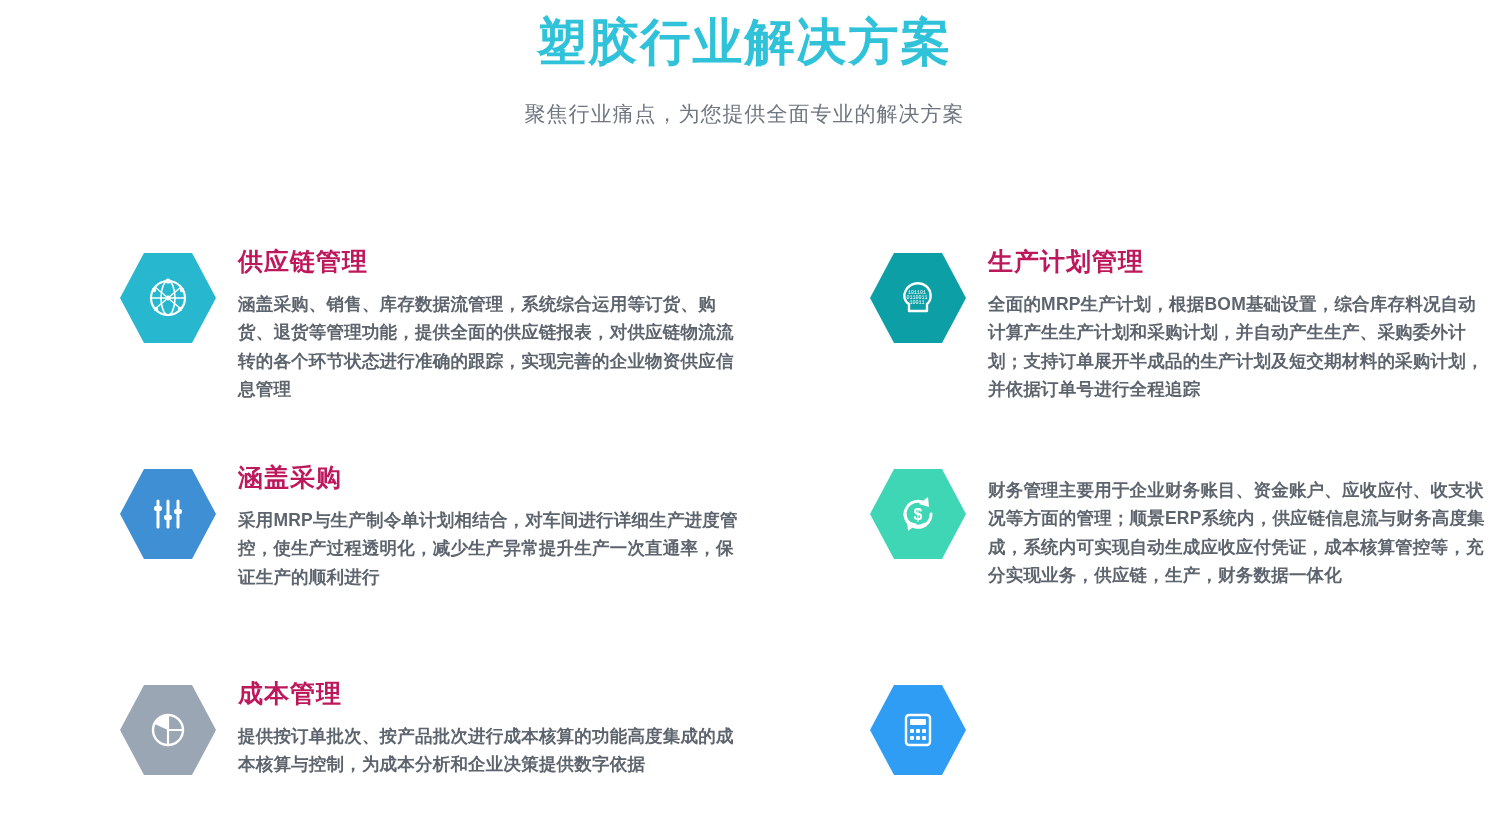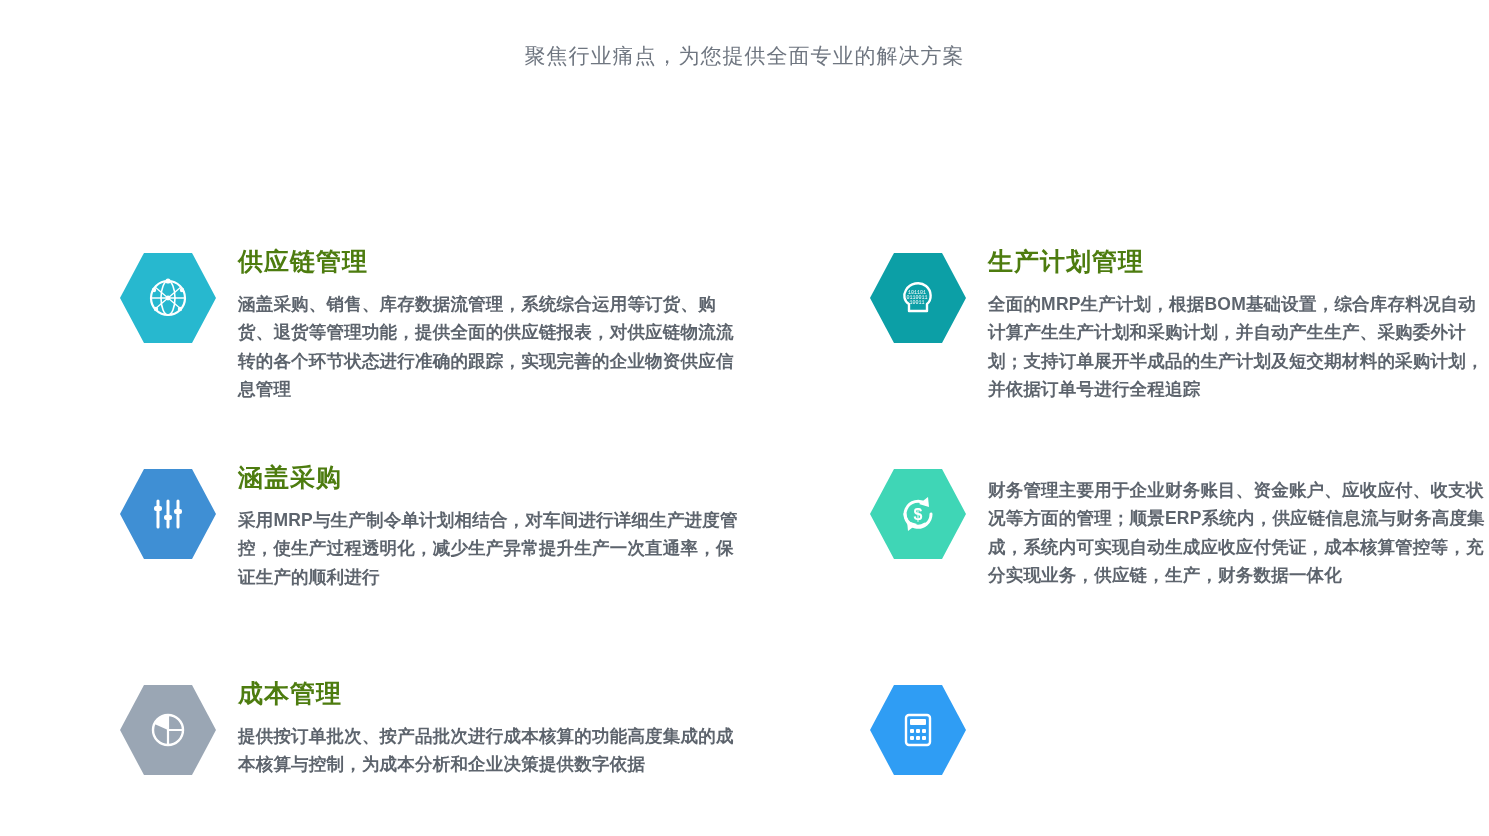--- a/index.html
+++ b/index.html
@@ -76,40 +76,41 @@
 
   
   .txt {
     flex: 1 1 auto;
     padding-left: 22px;
     padding-top: 18px;
   }
   .card-title {
     font-size: 25px;
     font-weight: bold;
-    color: #4d7c0f;
+    color: #be185d;
     letter-spacing: 1px;
     line-height: 1.2;
   }
   .card-desc {
     margin-top: 14px;
     font-size: 17.5px;
     font-weight: bold;
     color: #5d646d;
     line-height: 1.62;
     letter-spacing: 0.2px;
     max-width: 500px;
   }
 </style>
 </head>
 <body>
 
 <div class="page">
 
   <div class="header">
+    <div class="main-title">塑胶行业解决方案</div>
     <div class="subtitle">聚焦行业痛点，为您提供全面专业的解决方案</div>
   </div>
 
   <div class="grid">
 
     <div class="cell">
       <div class="hex-wrap">
         <div class="hex" style="background:#27b8cf">
           <svg width="50" height="50" viewBox="0 0 50 50">
             <circle cx="25" cy="25" r="17" fill="none" stroke="#ffffff" stroke-width="2.2"></circle>

